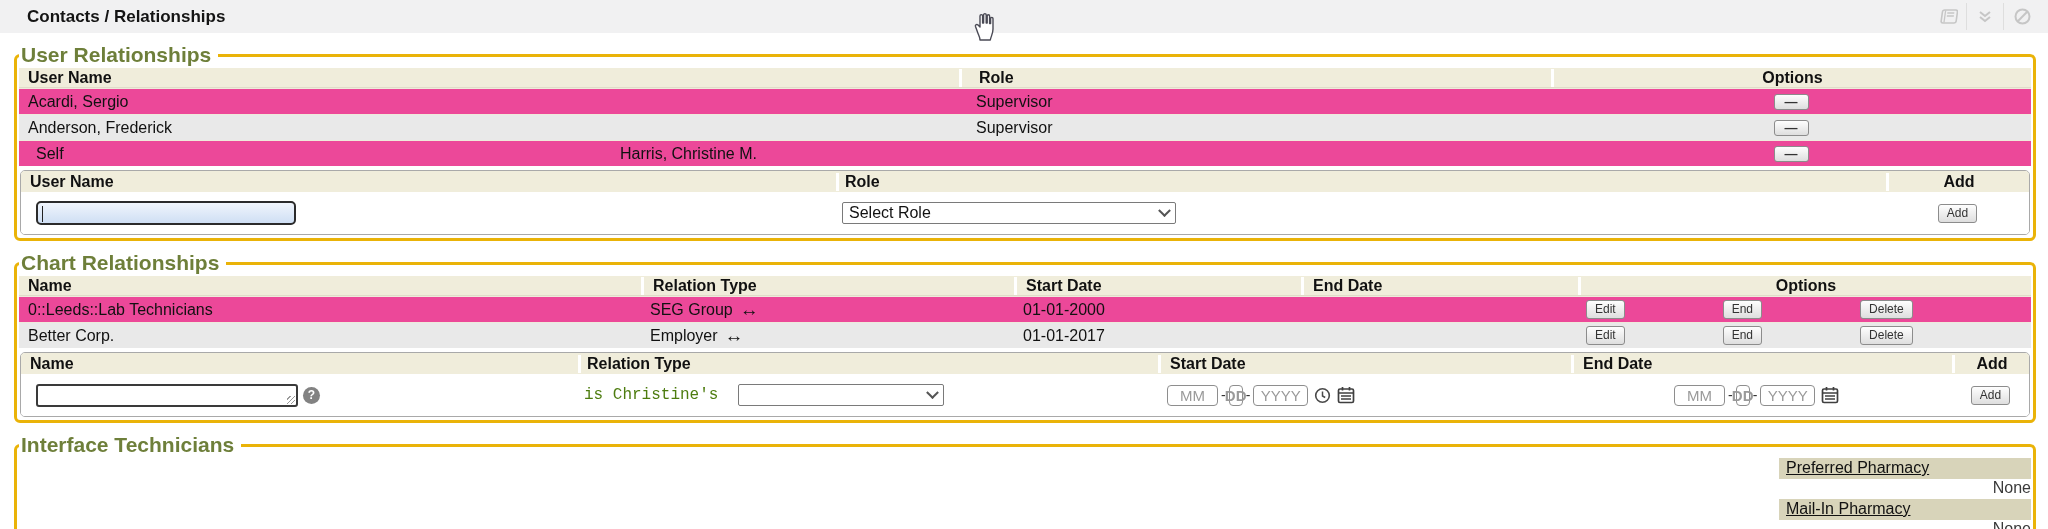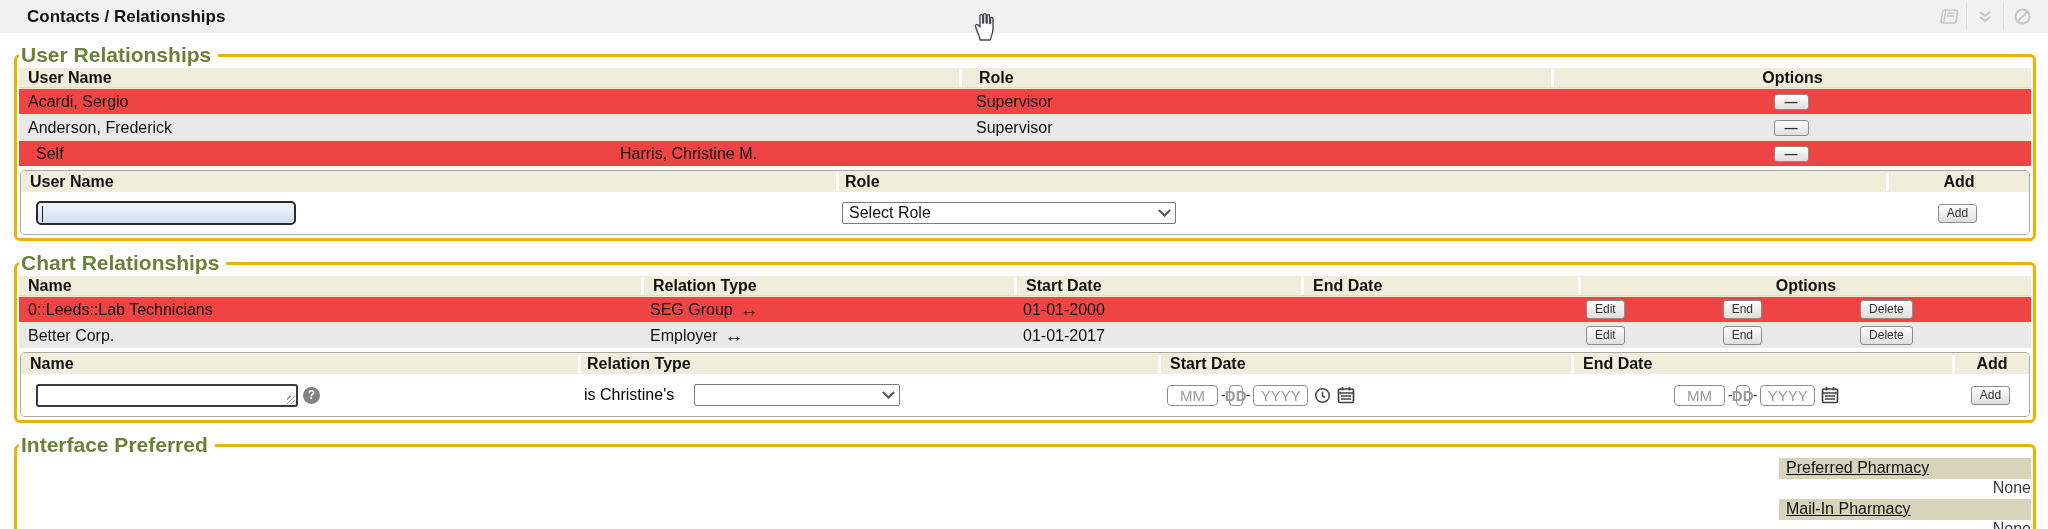--- a/index.html
+++ b/index.html
@@ -27,21 +27,21 @@
 
   .cursor{position:absolute;left:972px;top:12px;z-index:50;}
 
   
   fieldset.section{margin:10px 12px 10px 14px;border:3px solid #eab308;border-radius:6px;
     padding:1px 2px 2px 2px;}
   fieldset.section legend{color:var(--accent_green);font-size:21px;font-weight:bold;
     padding:0 7px 0 2px;margin-left:0;}
 
   
-  .row{display:flex;align-items:center;min-height:26px;font-size:16px;background:#ef4444;}
+  .row{display:flex;align-items:center;min-height:26px;font-size:16px;background:#ec4899;}
   .thead{min-height:20px;background:var(--header_beige);font-weight:bold;
     border-bottom:1px solid #e0dcc8;}
   .row + .row{border-top:1px solid var(--row_line);}
   .row.alt{background:var(--row_alt);justify-content:flex-end;}
   .c{padding-left:9px;display:flex;align-items:center;height:100%;}
   .c.center{justify-content:center;padding-left:0;}
   .thead .c.sep{border-left:3px solid #fff;}
 
   
   .u1{width:940px;}
@@ -98,21 +98,21 @@
   .dmm{width:51px;} .ddd{width:14px;font-weight:bold;} .dyy{width:55px;}
   .dsep{color:#333;font-size:14px;}
   .dico{display:flex;align-items:center;margin-left:3px;}
 
   .helpicon{width:17px;height:17px;border-radius:50%;background:#828282;color:#fff;
     font-size:12px;font-weight:bold;display:flex;align-items:center;justify-content:center;
     margin-left:5px;}
 
   .arrow{font-size:19px;font-weight:bold;margin-left:7px;line-height:1;}
 
-  .rel-label{margin-right:20px;color:#000000;}
+  .rel-label{margin-right:20px;color:#4d7c0f;font-family:Liberation Mono, monospace;}
 
   
   .phrow{display:flex;align-items:flex-end;margin-bottom:2px;font-size:16px;flex-direction:column;}
   .phlabel{display:inline-block;width:252px;background:var(--label_tan);
     padding:1px 0 2px 7px;color:#111;text-decoration:underline;cursor:pointer;}
   .phval{margin-left:24px;color:#3a3a3a;}
 </style>
 </head>
 <body>
 
@@ -317,21 +317,21 @@
           </div>
         </div>
         <div class="c sc5 center">
           <button class="btn">Add</button>
         </div>
       </div>
     </div>
   </fieldset>
 
   <fieldset class="section">
-    <legend>Interface Preferred</legend>
+    <legend>Interface Technicians</legend>
     <div class="phrow">
       <a class="phlabel">Preferred Pharmacy</a>
       <span class="phval">None</span>
     </div>
     <div class="phrow">
       <a class="phlabel">Mail-In Pharmacy</a>
       <span class="phval">None</span>
     </div>
   </fieldset>
 

